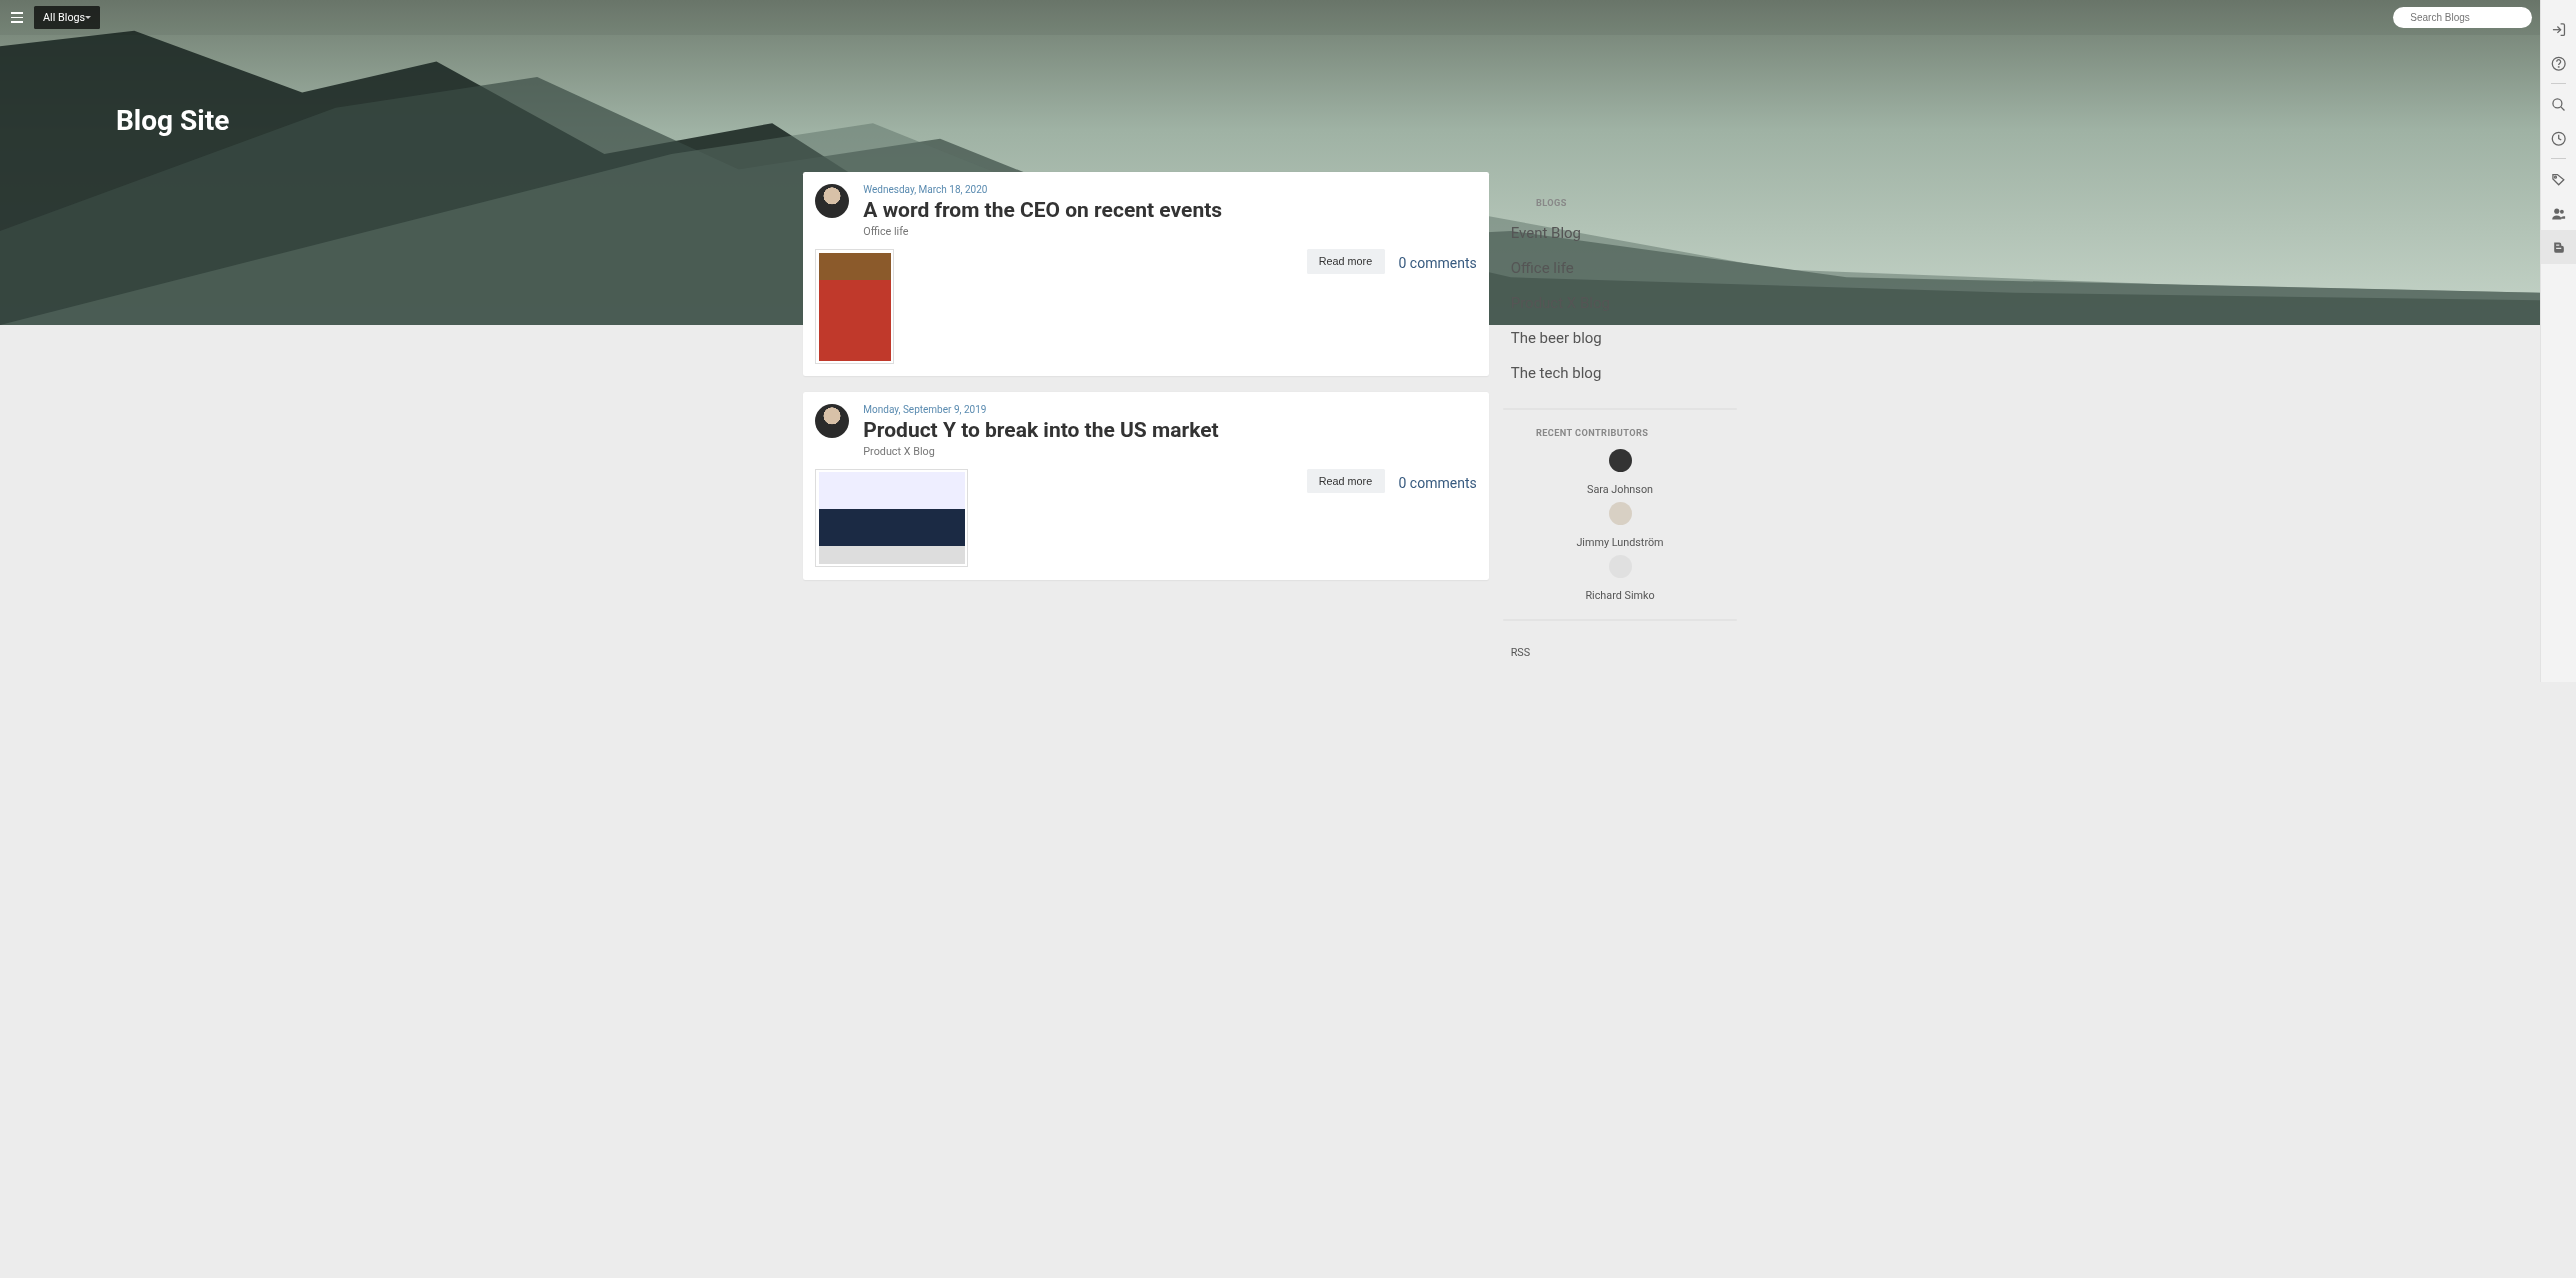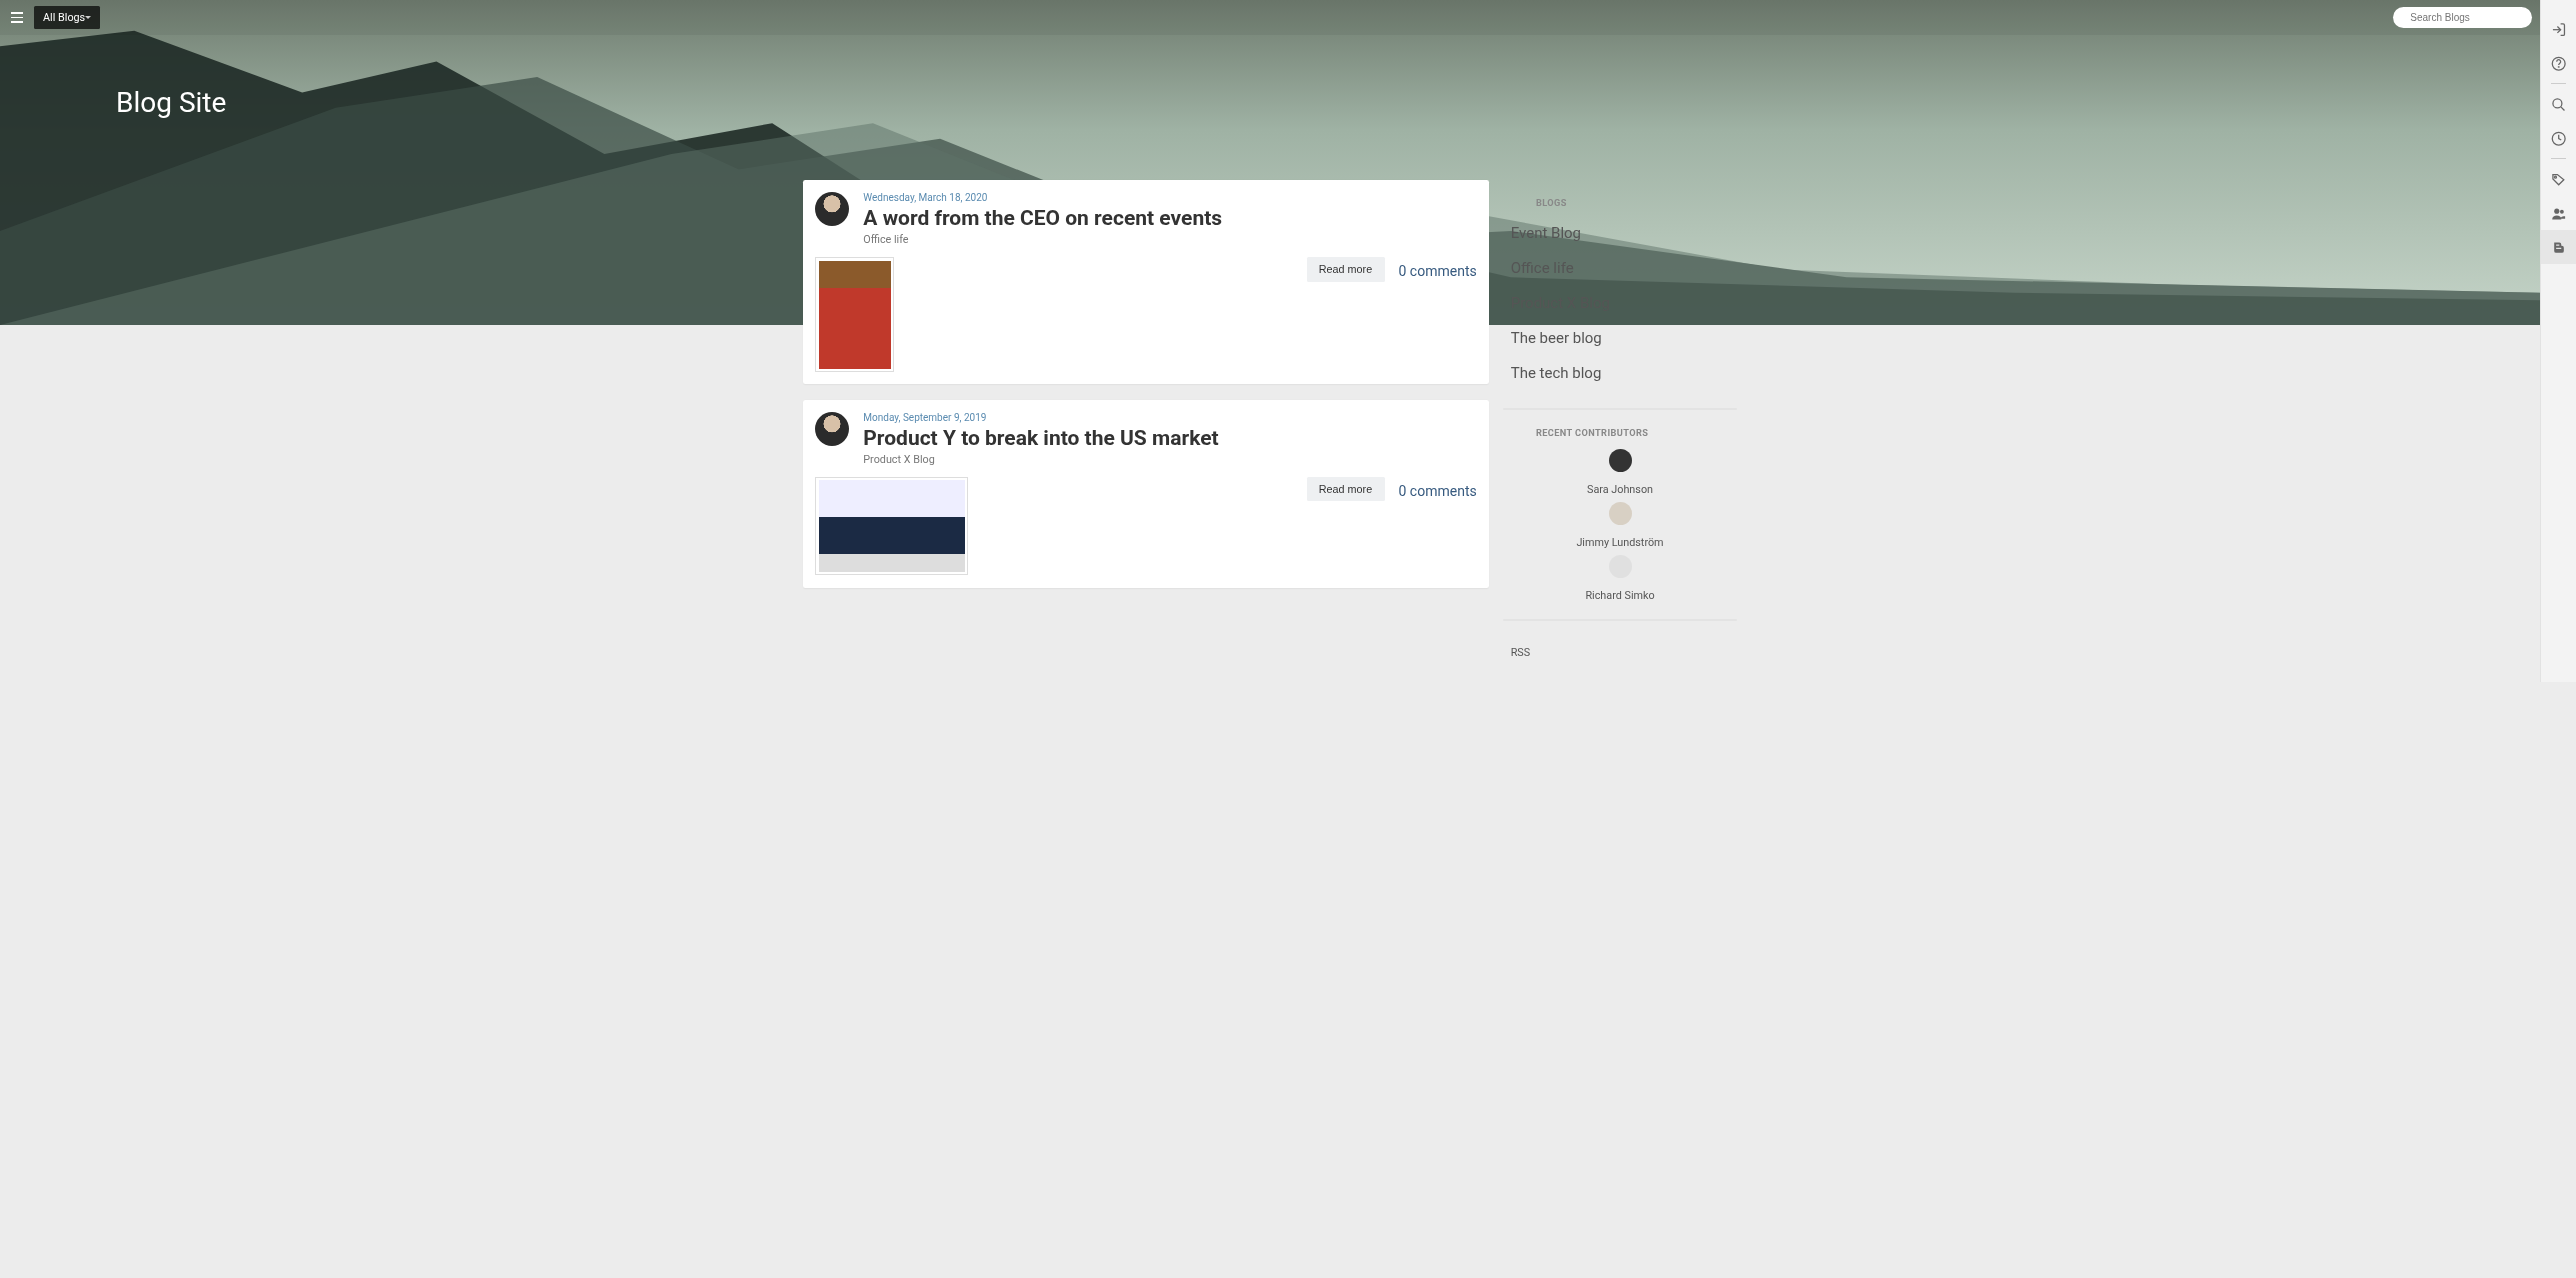--- a/index.html
+++ b/index.html
@@ -32,32 +32,32 @@
 .spacer { flex: 1; }
 .search-box {
   display: flex; align-items: center; gap: 6.2px;
   background: #fff; border-radius: 15.4px; padding: 4.6px 10.8px;
   width: 139px;
 }
 .search-box input { border: none; outline: none; font-size: 10px; flex: 1; background: transparent; }
 .search-ico { width: 10.8px; height: 10.8px; opacity: 0.5; }
 
 .hero-title {
-  position: absolute; left: 116px; top: 86px;
-  color: #fff; font-size: 28px; font-weight: 400; text-align: center;
+  position: absolute; left: 116px; top: 104px;
+  color: #fff; font-size: 28px; font-weight: 700; text-align: center;
 }
 
 .content {
   position: relative;
   margin: -153px auto 0 auto;
   width: 934px;
   display: flex; gap: 14px;
   align-items: flex-start;
 }
-.posts { flex: 1; display: flex; flex-direction: column; gap: 15.4px; margin-top: 8px; }
+.posts { flex: 1; display: flex; flex-direction: column; gap: 15.4px; }
 .post {
   background: #fff; border-radius: 2.3px; padding: 12.3px;
   box-shadow: 0 0.8px 1.5px rgba(0,0,0,0.05);
 }
 .post-head { display: flex; gap: 14px; }
 .avatar {
   width: 34px; height: 34px; border-radius: 50%;
   background: #888; flex-shrink: 0;
   display: flex; align-items: center; justify-content: center;
   overflow: hidden;

